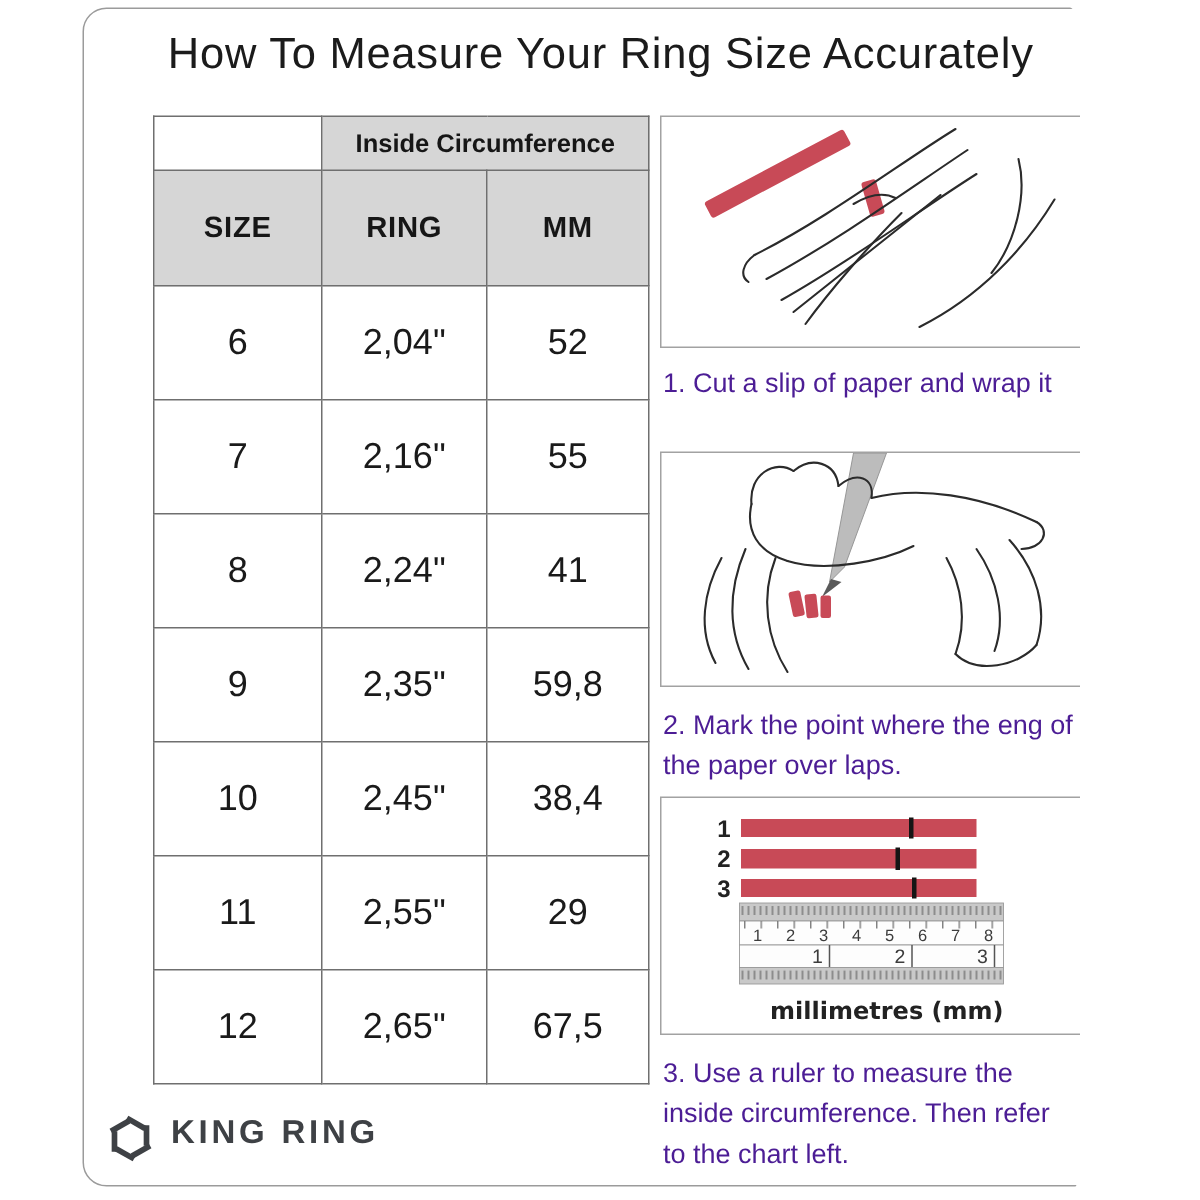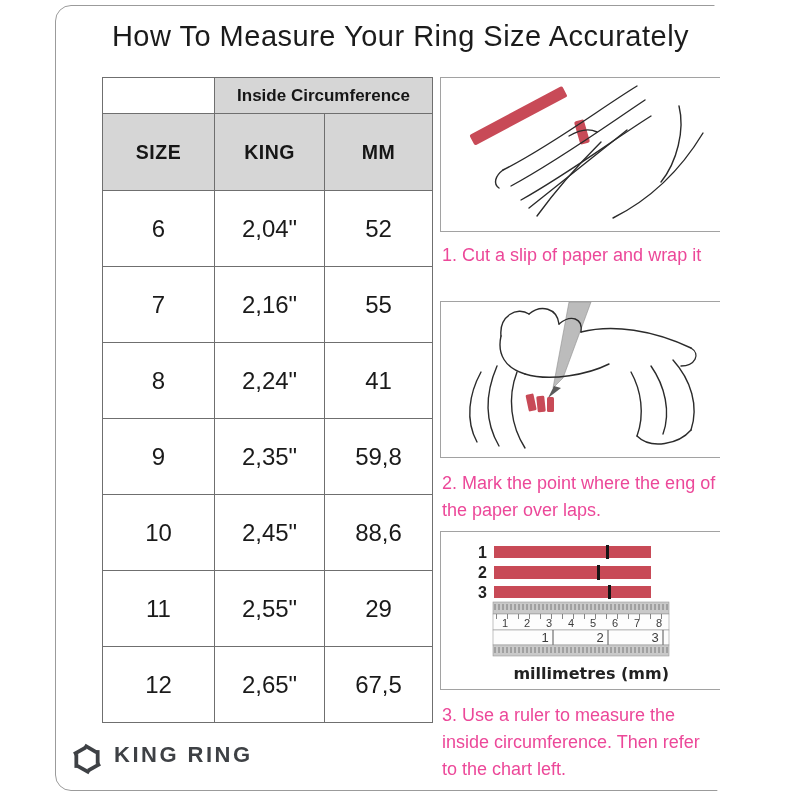--- a/index.html
+++ b/index.html
@@ -21,21 +21,21 @@
   .grouphdr{font-size:17px;}
   .colhdr{font-size:19.5px;letter-spacing:0.5px;}
   .cellblank{background:#ffffff;}
   td.dcell{font-size:24px;font-weight:400;color:#1a1a1a;background:#fff;}
 
   
   .fig{position:absolute;left:440px;width:285px;border:1px solid #a2a2a2;background:#fff;}
   #fig1{top:77px;height:153px;}
   #fig2{top:301px;height:155px;}
   #fig3{top:531px;height:157px;}
-  .caption{position:absolute;left:442px;width:305px;font-size:18px;line-height:27px;color:#ec4899;}
+  .caption{position:absolute;left:442px;width:305px;font-size:18px;line-height:27px;color:#4c1d95;}
   #cap1{top:242px;} #cap2{top:470px;} #cap3{top:702px;}
 
   
   .logo{position:absolute;left:70px;top:742px;display:flex;gap:10px;}
   .logo-text{font-size:22px;font-weight:700;letter-spacing:2.5px;color:#3e4145;}
 
   svg{display:block;}
 </style>
 </head>
 <body>
@@ -52,21 +52,21 @@
         <col class="c2">
         <col class="c3">
       </colgroup>
     <tbody>
         <tr class="grow1">
       <td class="cellblank"></td>
       <td class="hdr grouphdr" colspan="2">Inside Circumference</td>
     </tr>
     <tr class="grow2">
       <th class="hdr colhdr">SIZE</th>
-      <th class="hdr colhdr">KING</th>
+      <th class="hdr colhdr">RING</th>
       <th class="hdr colhdr">MM</th>
     </tr>
     <tr class="drow">
       <td class="dcell">6</td>
       <td class="dcell">2,04"</td>
       <td class="dcell">52</td>
     </tr>
     <tr class="drow">
       <td class="dcell">7</td>
       <td class="dcell">2,16"</td>
@@ -78,21 +78,21 @@
       <td class="dcell">41</td>
     </tr>
     <tr class="drow">
       <td class="dcell">9</td>
       <td class="dcell">2,35"</td>
       <td class="dcell">59,8</td>
     </tr>
     <tr class="drow">
       <td class="dcell">10</td>
       <td class="dcell">2,45"</td>
-      <td class="dcell">88,6</td>
+      <td class="dcell">38,4</td>
     </tr>
     <tr class="drow">
       <td class="dcell">11</td>
       <td class="dcell">2,55"</td>
       <td class="dcell">29</td>
     </tr>
     <tr class="drow">
       <td class="dcell">12</td>
       <td class="dcell">2,65"</td>
       <td class="dcell">67,5</td>

